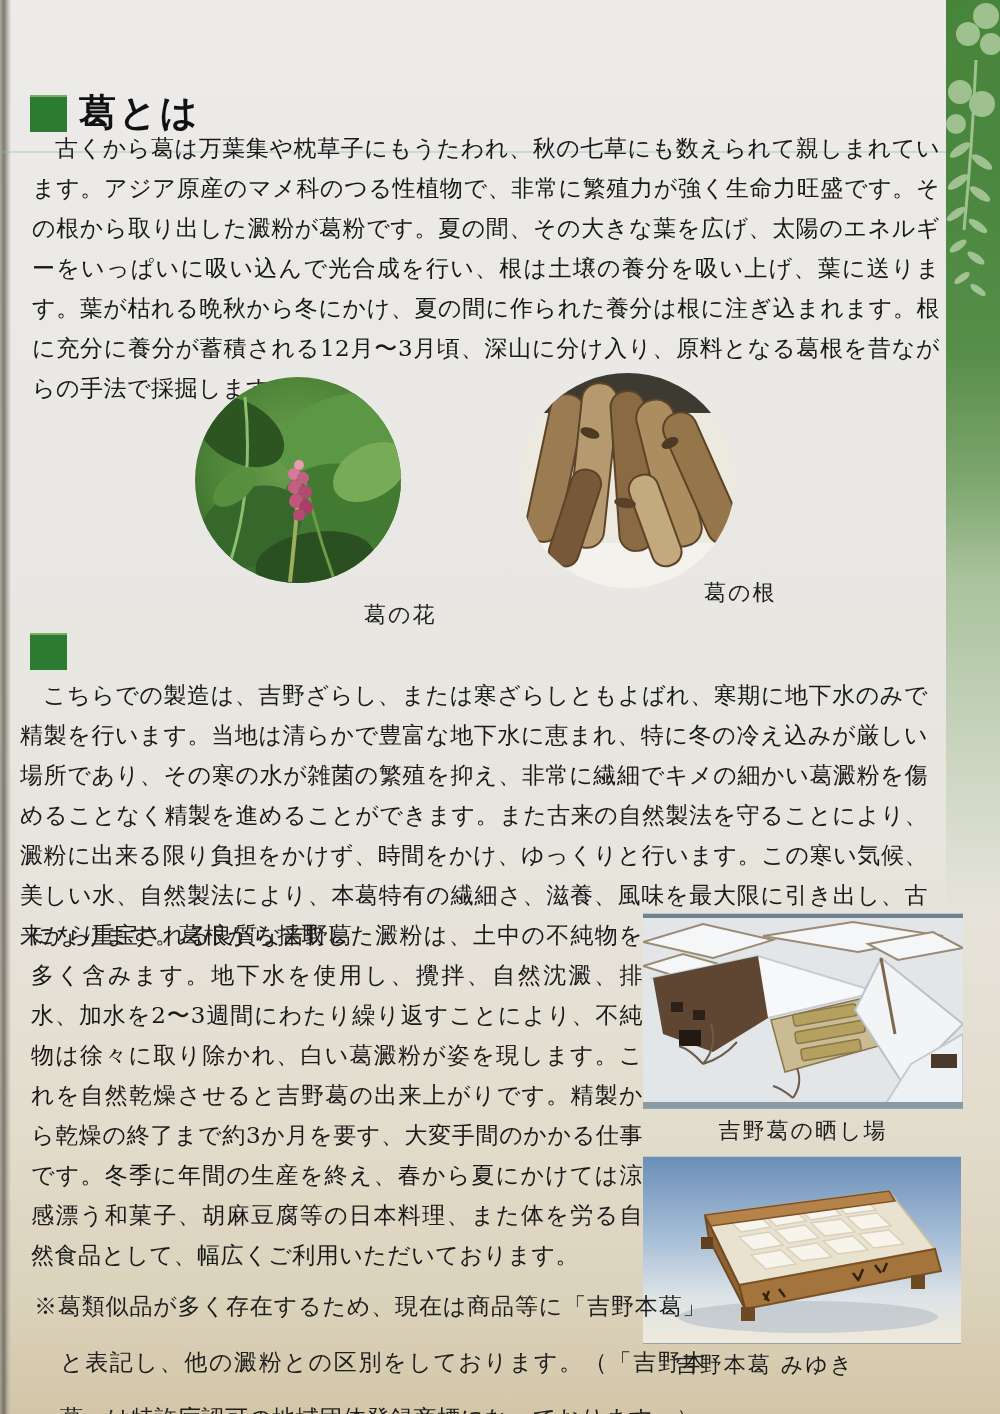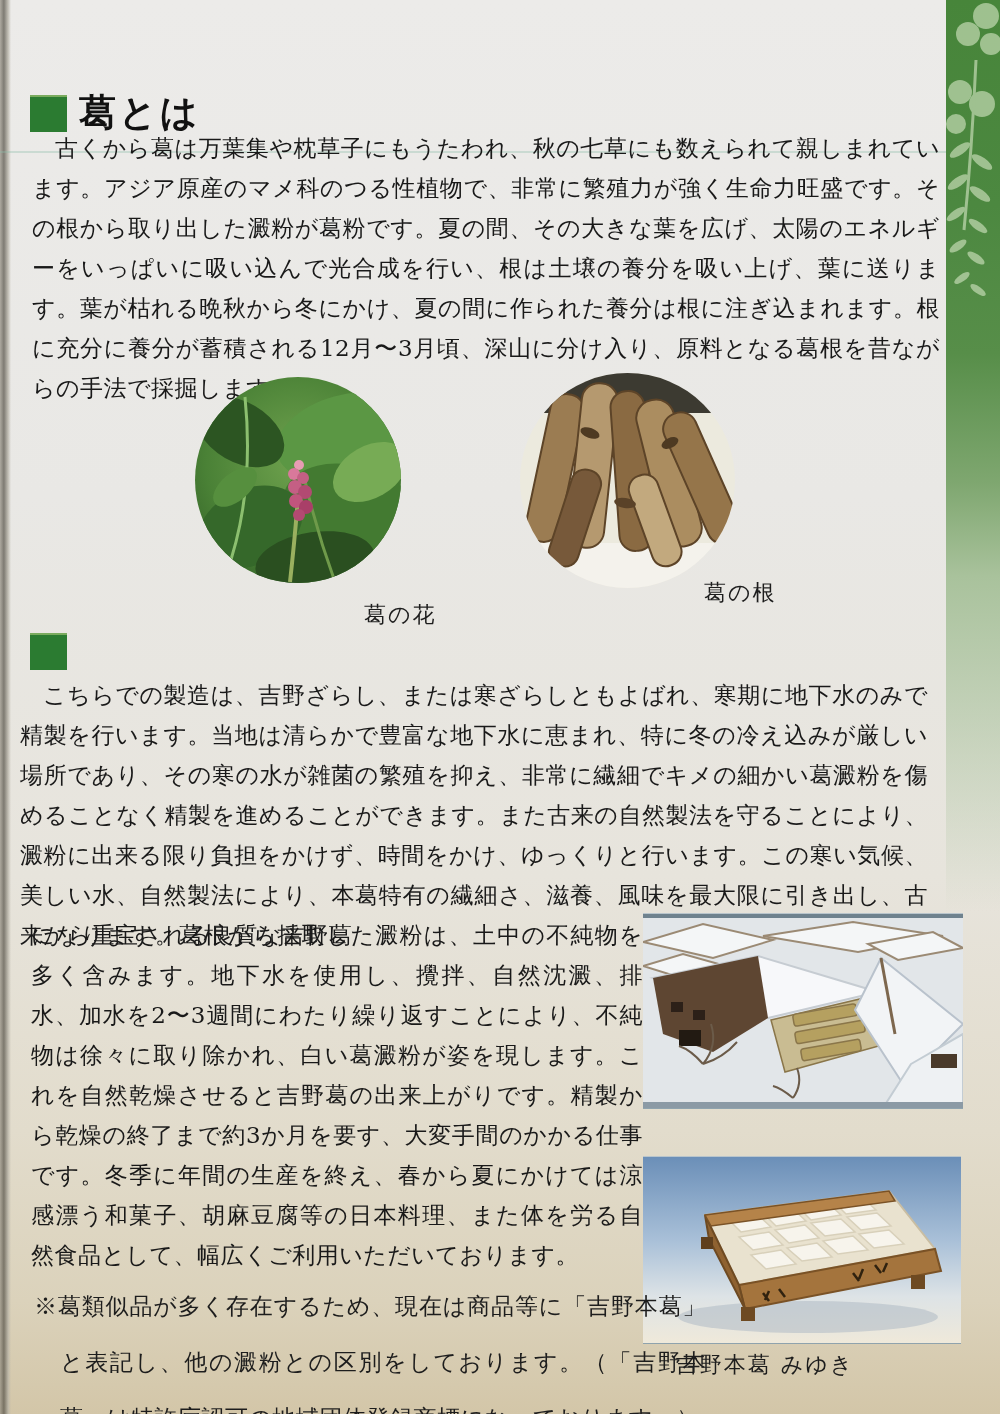--- a/index.html
+++ b/index.html
@@ -158,20 +158,21 @@
       <polygon points="268,150 320,120 320,194 240,194" fill="#eef1f3" stroke="#c3ccd3" stroke-width="2"></polygon>
       <rect x="288" y="140" width="26" height="14" fill="#4a3a2a"></rect>
       <g stroke="#6b5b49" stroke-width="2" fill="none">
         <path d="M60 150 q15 -18 8 -40 M60 150 q-12 -14 -24 -18 M60 150 q20 -6 34 -22"></path>
         <path d="M150 184 q10 -14 4 -30 M150 184 q-12 -10 -20 -12"></path>
       </g>
       <rect y="188" width="320" height="6" fill="#8b9aa5"></rect>
       <rect y="0" width="320" height="4" fill="#6f828e"></rect>
     </svg>
   </div>
+  <div class="caption caption-center" style="left:643px;top:1116px;width:320px;">吉野葛の晒し場</div>
 
   <div class="photo-frame" style="left:643px;top:1157px;width:318px;height:186px;">
     <svg width="318" height="186" viewBox="0 0 318 186">
       <defs>
         <linearGradient id="skyb" x1="0" y1="0" x2="0" y2="1">
           <stop offset="0%" stop-color="#6b8fb8"></stop>
             <stop offset="45%" stop-color="#a9c0d8"></stop>
           <stop offset="75%" stop-color="#dde3e6"></stop>
             <stop offset="100%" stop-color="#efe9da"></stop>
         </linearGradient>

